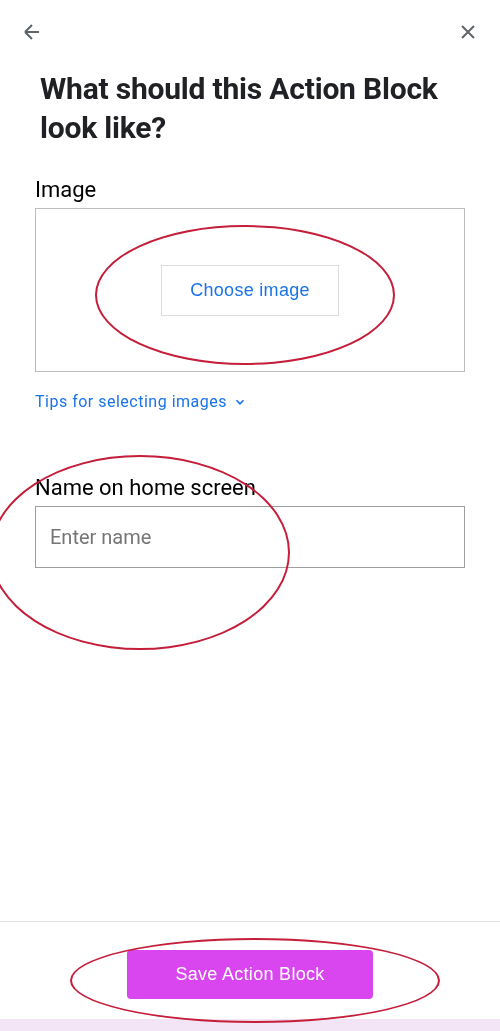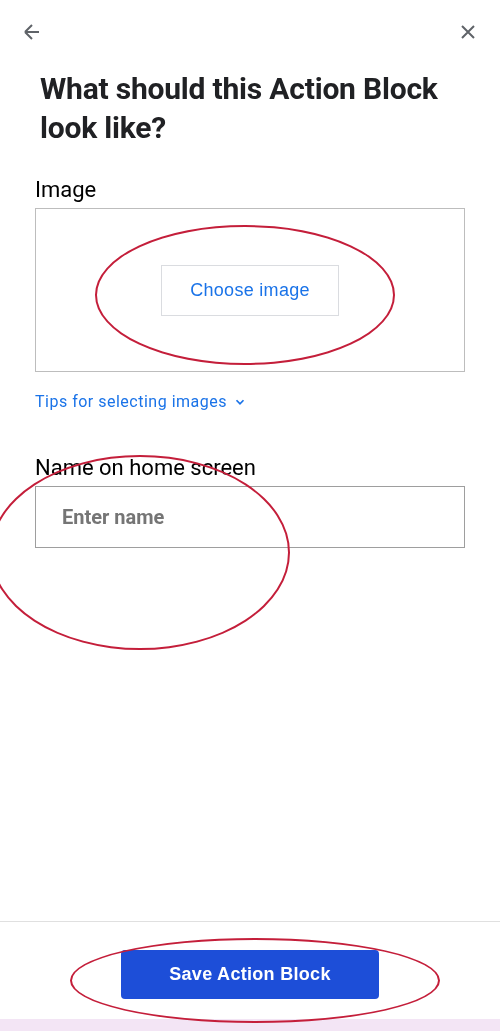--- a/index.html
+++ b/index.html
@@ -69,35 +69,34 @@
       letter-spacing: 0.3px;
     }
     .tips-link {
       color: #1a73e8;
       font-size: 16px;
       letter-spacing: 0.5px;
       cursor: pointer;
       display: flex;
       align-items: center;
       gap: 6px;
-      margin-bottom: 44px;
+      margin-bottom: 64px;
     }
     .tips-link svg {
       width: 14px;
       height: 14px;
     }
     .name-input {
       width: 100%;
       border: 1px solid #9e9e9e;
-      padding: 18px 26px;
+      padding: 18px 14px;
       font-size: 20px;
       color: #202124;
       outline: none;
       font-family: inherit;
-      font-weight: bold;
     }
     .name-input::placeholder {
       color: #757575;
     }
     .tip-text {
       font-size: 15px;
       color: #5f6368;
       margin-top: 12px;
     }
     .footer {
@@ -107,29 +106,29 @@
       right: 0;
     }
     .footer-divider {
       height: 1px;
       background: #e0e0e0;
       margin-bottom: 28px;
     }
     .save-btn {
       display: block;
       margin: 0 auto 20px auto;
-      background: #1d4ed8;
+      background: #d946ef;
       color: #ffffff;
       border: none;
       padding: 14px 48px;
       font-size: 18px;
       border-radius: 4px;
       cursor: pointer;
       letter-spacing: 0.3px;
-      font-weight: 700;
+      font-weight: 400;
     }
     .pink-bar {
       height: 12px;
       background: #f3e5f5;
     }
     .annotation {
       position: absolute;
       border: 2px solid #c41e3a;
       border-radius: 50%;
       pointer-events: none;

